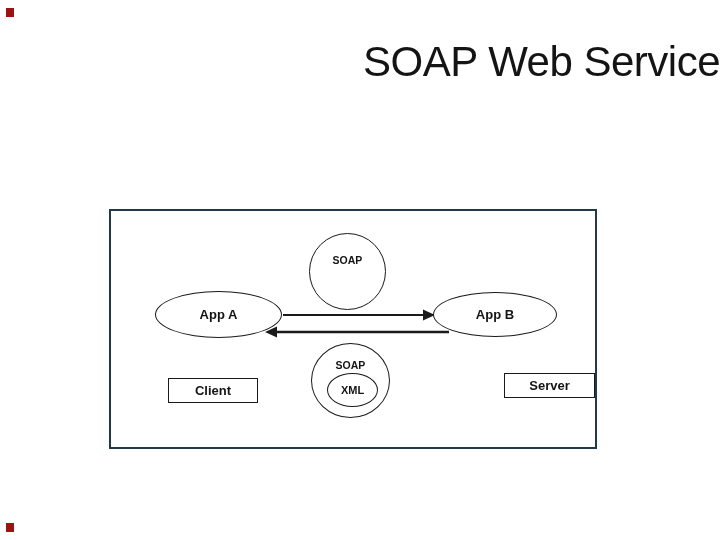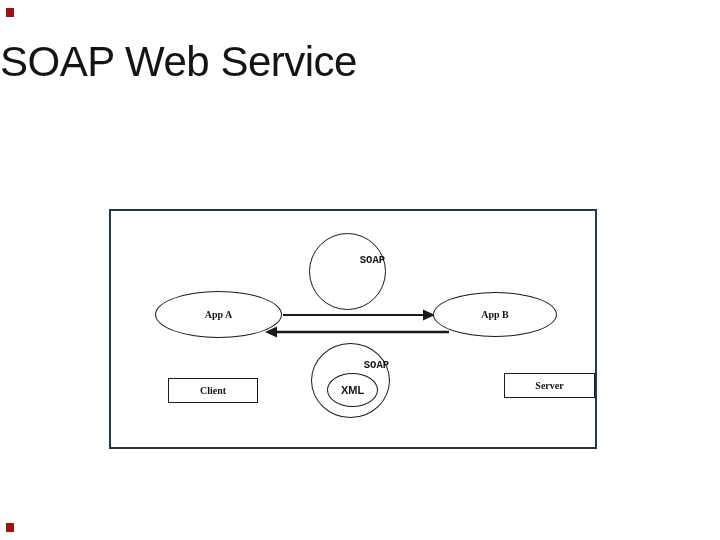--- a/index.html
+++ b/index.html
@@ -8,21 +8,21 @@
     background: #ffffff;
     font-family: "Liberation Sans", sans-serif;
     position: relative;
     overflow: hidden;
   }
   .slide { position: absolute; inset: 0; background: #ffffff; }
 
   .slide-title {
     position: absolute;
     left: 0; right: 0; top: 41px;
-    text-align: left;
+    text-align: right;
     font-size: 42px;
     font-weight: 400;
     letter-spacing: -0.5px;
     color: #141414;
     line-height: 1.0;
   }
 
   .frame {
     position: absolute;
     left: 109px; top: 209px;
@@ -41,34 +41,33 @@
   .ellipse { border: 1px solid #1a1a1a; border-radius: 50%; }
   .rect    { border: 1.5px solid #1a1a1a; }
 
   .center-label {
     width: 100%; height: 100%;
     display: flex; align-items: center; justify-content: center;
     font-weight: 700;
   }
   .top-label {
     position: absolute; left: 0; width: 100%;
-    text-align: right;
+    text-align: center;
     font-weight: 700;
-    font-family: Liberation Mono, monospace;
   }
 
   .soap-top    { left: 309px; top: 233px; width: 77px; height: 77px; }
   .app-a       { left: 155px; top: 291px; width: 127px; height: 47px; }
   .app-b       { left: 433px; top: 292px; width: 124px; height: 45px; text-align: center; }
   .soap-bottom { left: 311px; top: 343px; width: 79px; height: 75px; background: transparent; }
   .xml         { left: 327px; top: 373px; width: 51px; height: 34px; background: transparent; }
   .client      { left: 168px; top: 378px; width: 90px; height: 25px; }
   .server      { left: 456px; top: 373px; width: 91px; height: 25px; margin-left: 48px; }
 
-  .fs-lg { font-size: 10px; font-family: Liberation Serif, serif; }
+  .fs-lg { font-size: 13px; }
   .fs-sm { font-size: 10.5px; }
   .fs-xs { font-size: 11px; }
 
   .arrow-layer {
     position: absolute;
     left: 109px; top: 209px;
     width: 488px; height: 240px;
     pointer-events: none;
   }
 

